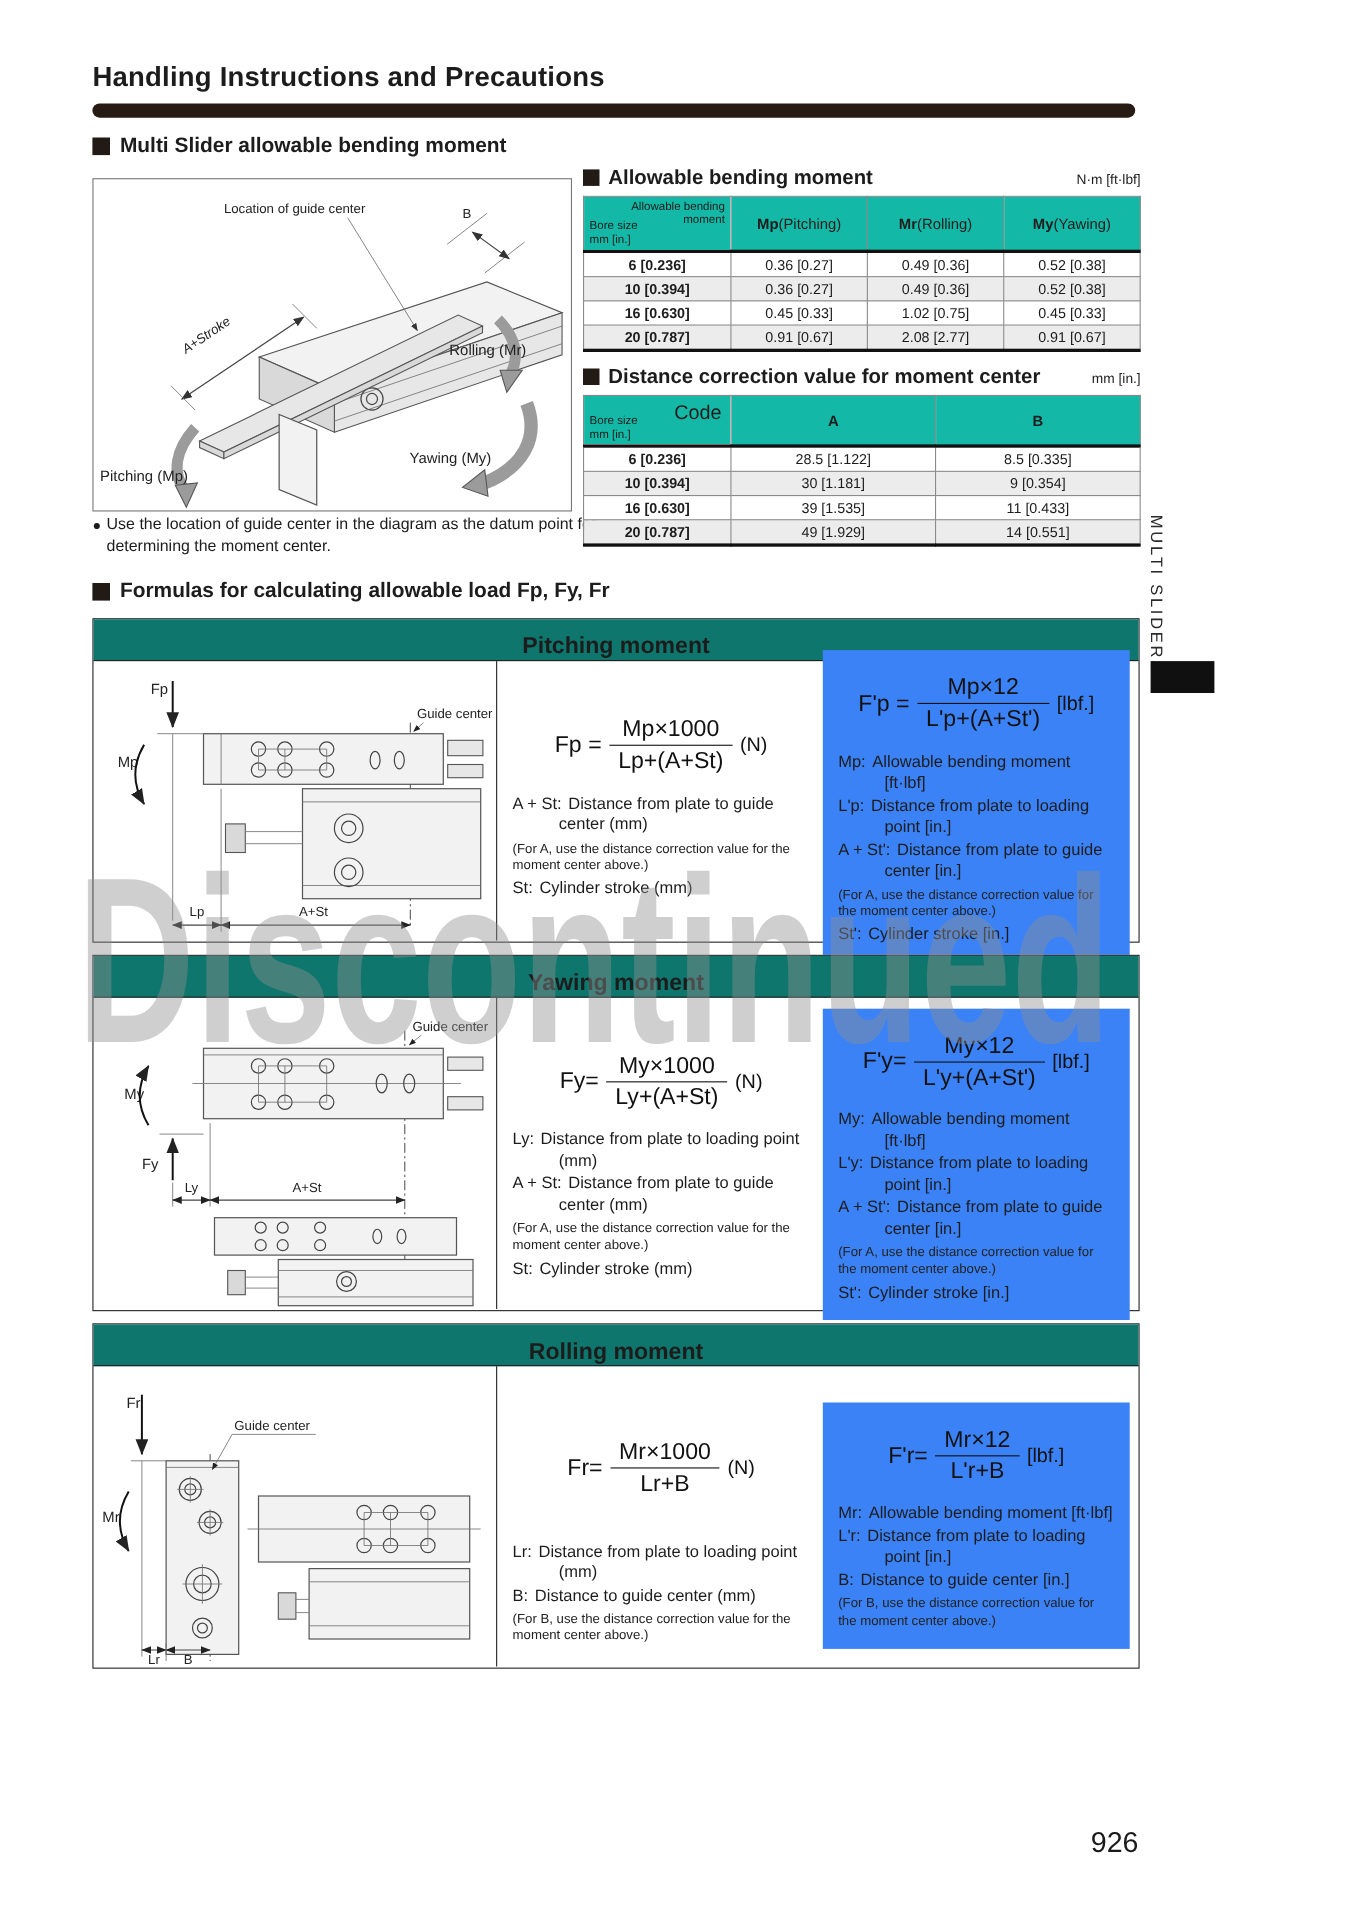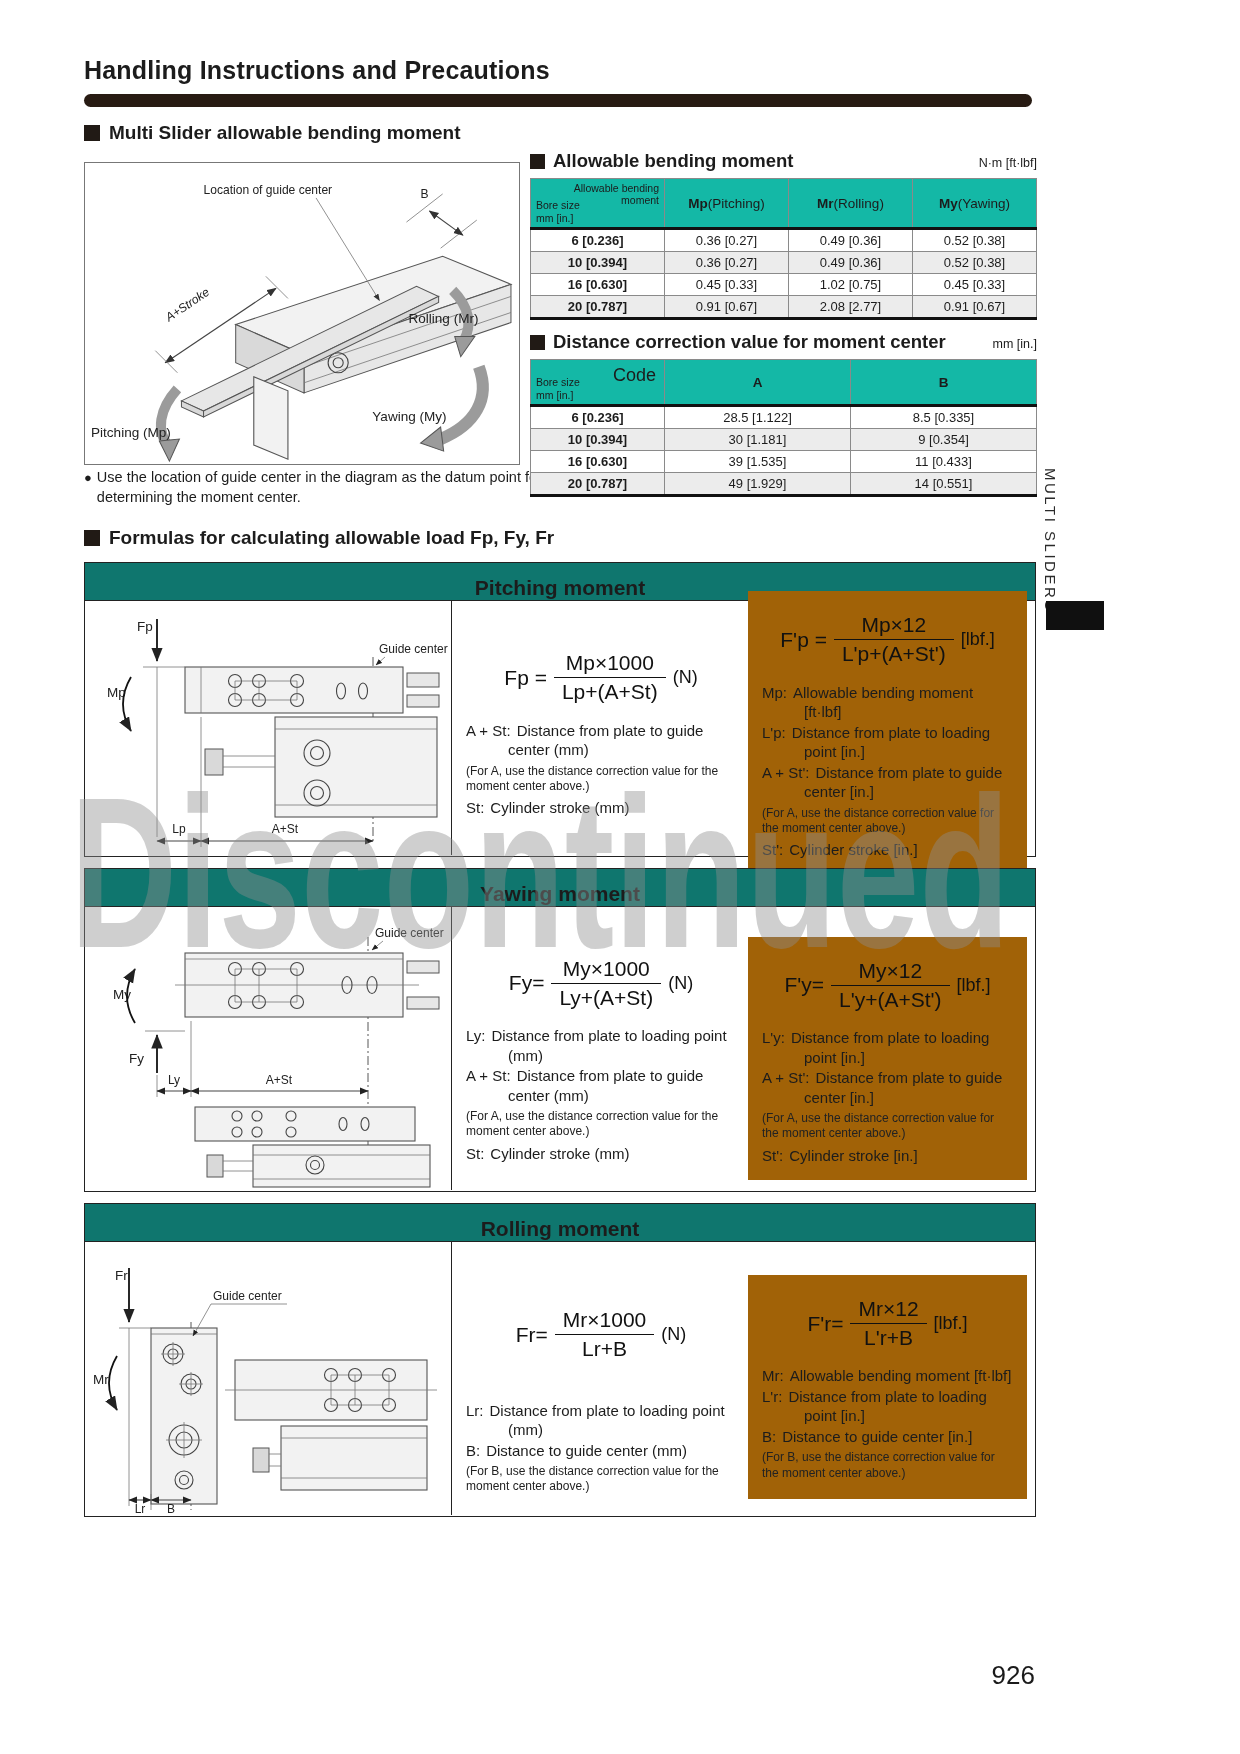--- a/index.html
+++ b/index.html
@@ -43,21 +43,21 @@
   .c-bot{position:absolute;bottom:3px;left:5px;font-size:10.5px;text-align:left;white-space:pre-line;line-height:1.18}
 
   
   .mbox{position:absolute;left:84px;width:950px;border:1.5px solid #222;background:#fff}
   .mbox-h{height:37px;background:#0f766e;border-bottom:1.5px solid #222;display:flex;align-items:flex-end;justify-content:center;font-size:21px;font-weight:bold}
   .mbox-b{display:flex}
   .mdia{width:366px;min-width:366px;border-right:1.5px solid #222;position:relative}
   .mdia svg{display:block;width:100%;height:100%}
   .mright{flex:1;display:flex;padding:10px 8px 8px 14px;gap:12px;align-items:center}
   .colm{width:270px;min-width:270px}
-  .coli{flex:1;background:#a16207;padding:10px 14px 14px}
+  .coli{flex:1;background:#3b82f6;padding:10px 14px 14px}
   .formula{display:flex;align-items:center;justify-content:center;gap:7px;font-size:21px;margin:12px 0 16px;color:#111;white-space:nowrap}
   .frac{display:flex;flex-direction:column;text-align:center;line-height:1.15}
   .num{padding:0 8px 2px}
   .den{border-top:1.8px solid #111;padding:2px 8px 0}
   .funit{font-size:18px}
   .def{font-size:15px;line-height:1.3;padding-left:42px;text-indent:-42px;margin:1px 0}
   .def .term{margin-right:6px}
   .fnote{font-size:12px;line-height:1.28;margin:4px 0 4px;color:#222}
 
   
@@ -430,20 +430,21 @@
         </div>
         <div class="coli" style="margin-top:18px">
           <div class="formula">
             <span>F'y=</span>
             <span class="frac">
                 <span class="num">My×12</span>
                 <span class="den">L'y+(A+St')</span>
               </span>
             <span class="funit">[lbf.]</span>
           </div>
+          <div class="def"><span class="term">My:</span><span>Allowable bending moment [ft·lbf]</span></div>
           <div class="def"><span class="term">L'y:</span><span>Distance from plate to loading point [in.]</span></div>
           <div class="def"><span class="term">A + St':</span><span>Distance from plate to guide center [in.]</span></div>
           <div class="fnote">(For A, use the distance correction value for the moment center above.)</div>
           <div class="def"><span class="term">St':</span><span>Cylinder stroke [in.]</span></div>
         </div>
       </div>
     </div>
   </section>
 
   <section class="mbox" style="top:1203px;height:312px">

